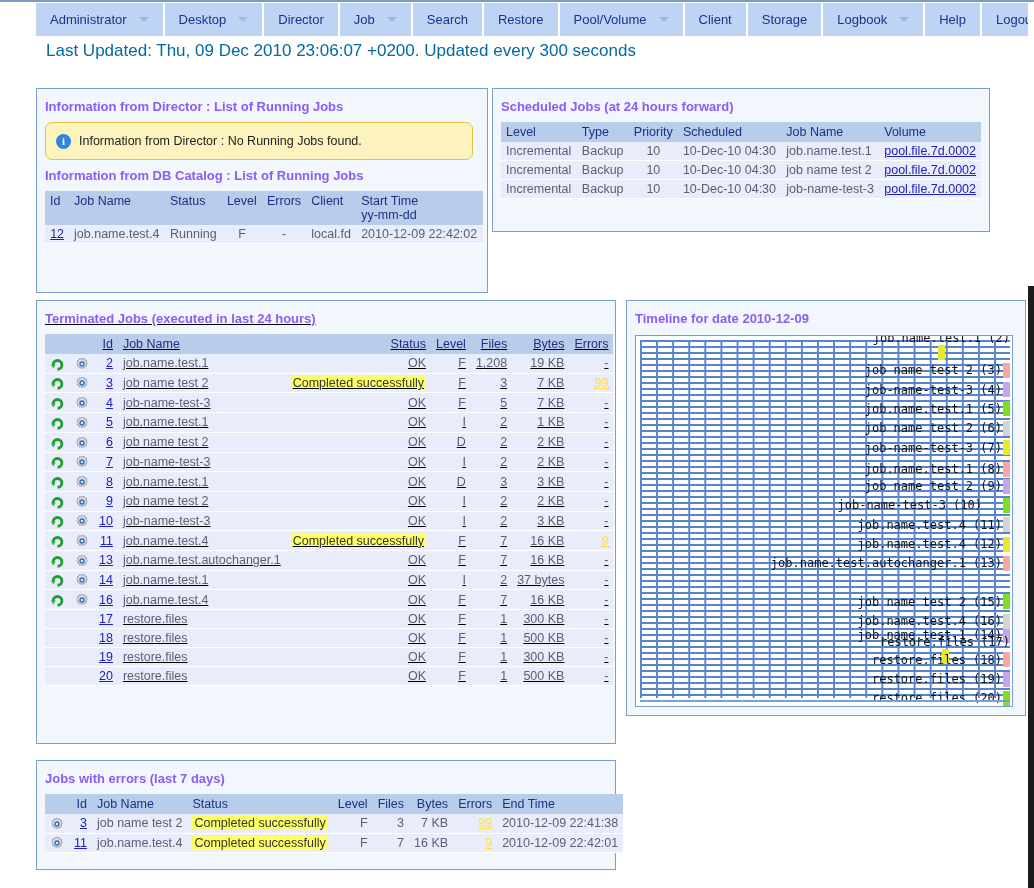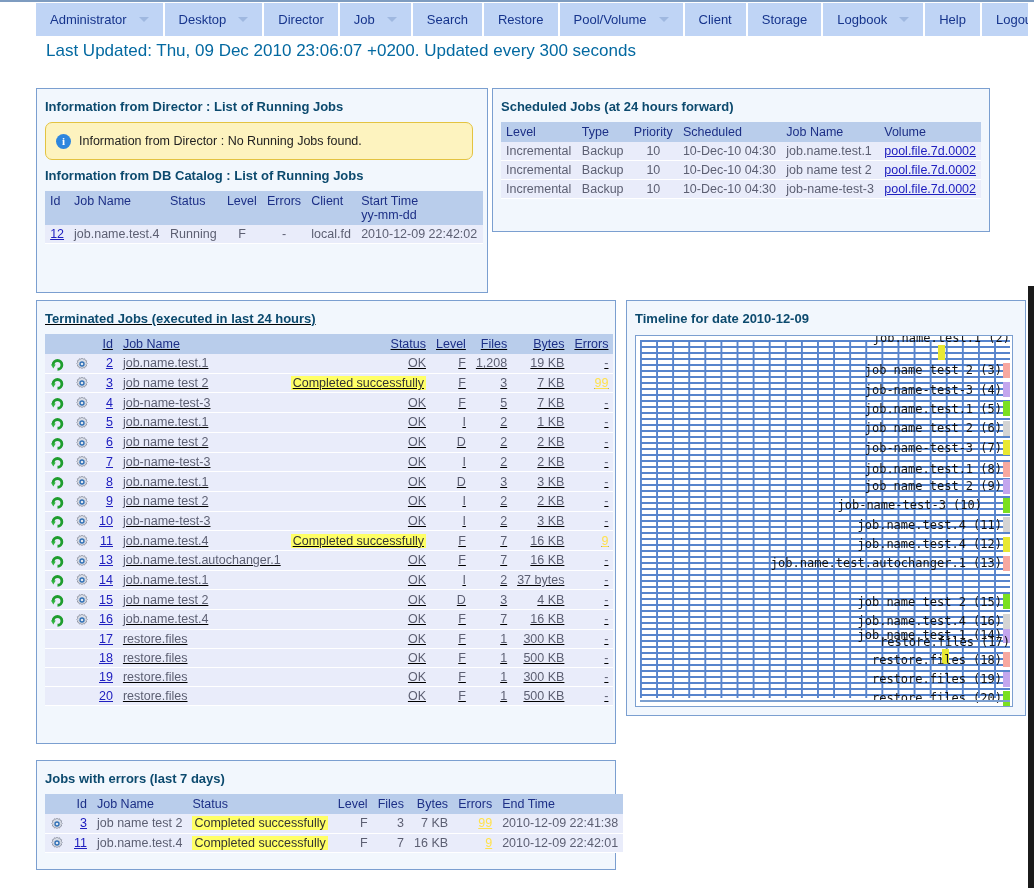--- a/index.html
+++ b/index.html
@@ -56,21 +56,21 @@
     white-space: nowrap;
     margin-left: 8px;
   }
   
   .panel {
     position: absolute;
     background: #f2f7fd;
     border: 1px solid #7b9fd0;
   }
   .panel-title {
-    color: #0c4a6e;
+    color: #8b5cf6;
     font-weight: bold;
     font-size: 13px;
     margin: 10px 0 8px 8px;
   }
   
   .infobox {
     margin: 0 14px 0 8px;
     background: #fdf3bf;
     border: 1px solid #e3c341;
     border-radius: 7px;
@@ -567,38 +567,20 @@
           <tr>
             <td class="icon-cell"><svg class="rerun-icon" viewBox="0 0 16 16" aria-hidden="true">
                 <path d="M3 9 A5 5 0 1 1 8 14" fill="none" stroke="#1f9d2e" stroke-width="3.2"></path>
                 <path d="M0.5 8.5 L6 8.5 L3.2 13 Z" fill="#2fb33f"></path>
               </svg></td>
             <td class="icon-cell"><svg class="gear-icon" viewBox="0 0 16 16" aria-hidden="true">
                 <path d="M8 1.3 l1.3 1.2 1.7-.5 .6 1.7 1.7 .6 -.5 1.7 1.2 1.3 -1.2 1.3 .5 1.7 -1.7 .6 -.6 1.7 -1.7-.5 -1.3 1.2 -1.3-1.2 -1.7 .5 -.6-1.7 -1.7-.6 .5-1.7 -1.2-1.3 1.2-1.3 -.5-1.7 1.7-.6 .6-1.7 1.7 .5 Z" fill="#d9dde6" stroke="#7c8292" stroke-width="0.8" stroke-linejoin="round"></path>
                 <circle cx="8" cy="8" r="3.1" fill="#2f6fb5"></circle>
                 <circle cx="8" cy="8" r="1.5" fill="#dfe6f0"></circle>
               </svg></td>
-            <td class="num"><span class="lnk">15</span></td>
-            <td>job name test 2</td>
-            <td class="num">OK</td>
-            <td class="num">D</td>
-            <td class="num">3</td>
-            <td class="num">4 KB</td>
-            <td class="num">-</td>
-          </tr>
-          <tr>
-            <td class="icon-cell"><svg class="rerun-icon" viewBox="0 0 16 16" aria-hidden="true">
-                <path d="M3 9 A5 5 0 1 1 8 14" fill="none" stroke="#1f9d2e" stroke-width="3.2"></path>
-                <path d="M0.5 8.5 L6 8.5 L3.2 13 Z" fill="#2fb33f"></path>
-              </svg></td>
-            <td class="icon-cell"><svg class="gear-icon" viewBox="0 0 16 16" aria-hidden="true">
-                <path d="M8 1.3 l1.3 1.2 1.7-.5 .6 1.7 1.7 .6 -.5 1.7 1.2 1.3 -1.2 1.3 .5 1.7 -1.7 .6 -.6 1.7 -1.7-.5 -1.3 1.2 -1.3-1.2 -1.7 .5 -.6-1.7 -1.7-.6 .5-1.7 -1.2-1.3 1.2-1.3 -.5-1.7 1.7-.6 .6-1.7 1.7 .5 Z" fill="#d9dde6" stroke="#7c8292" stroke-width="0.8" stroke-linejoin="round"></path>
-                <circle cx="8" cy="8" r="3.1" fill="#2f6fb5"></circle>
-                <circle cx="8" cy="8" r="1.5" fill="#dfe6f0"></circle>
-              </svg></td>
             <td class="num"><span class="lnk">16</span></td>
             <td>job.name.test.4</td>
             <td class="num">OK</td>
             <td class="num">F</td>
             <td class="num">7</td>
             <td class="num">16 KB</td>
             <td class="num">-</td>
           </tr>
           <tr>
             <td class="icon-cell"></td>

